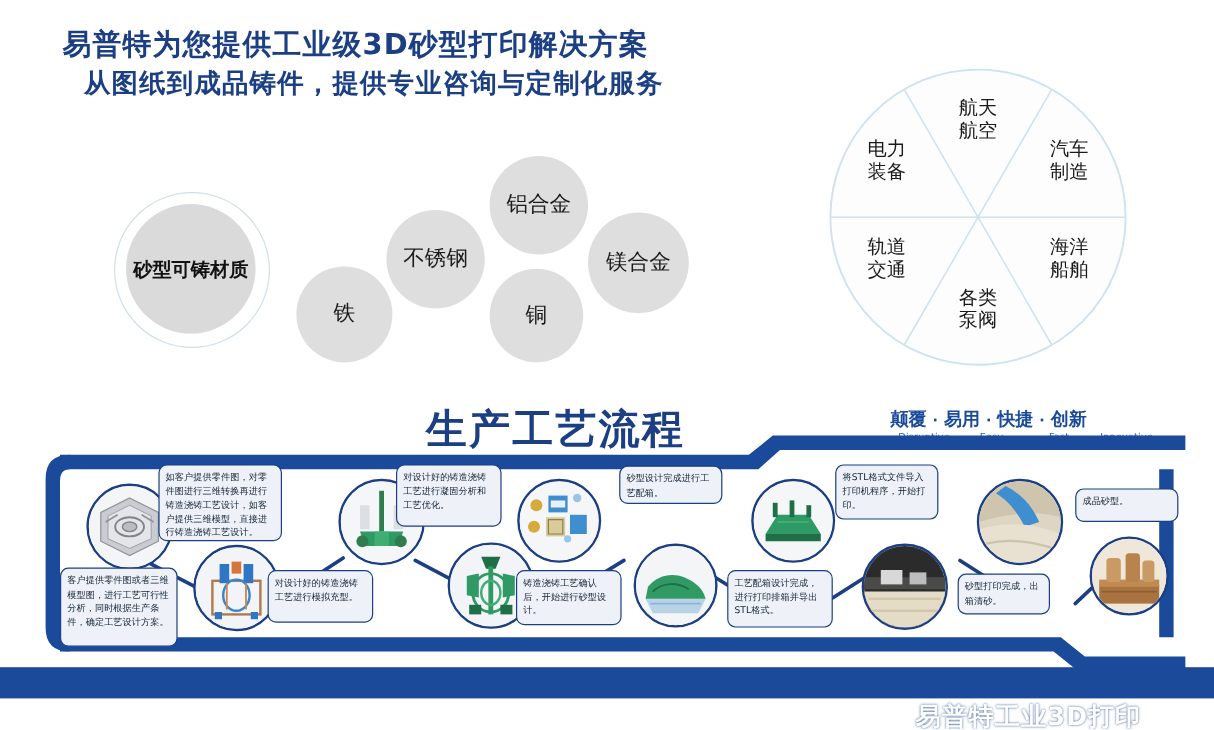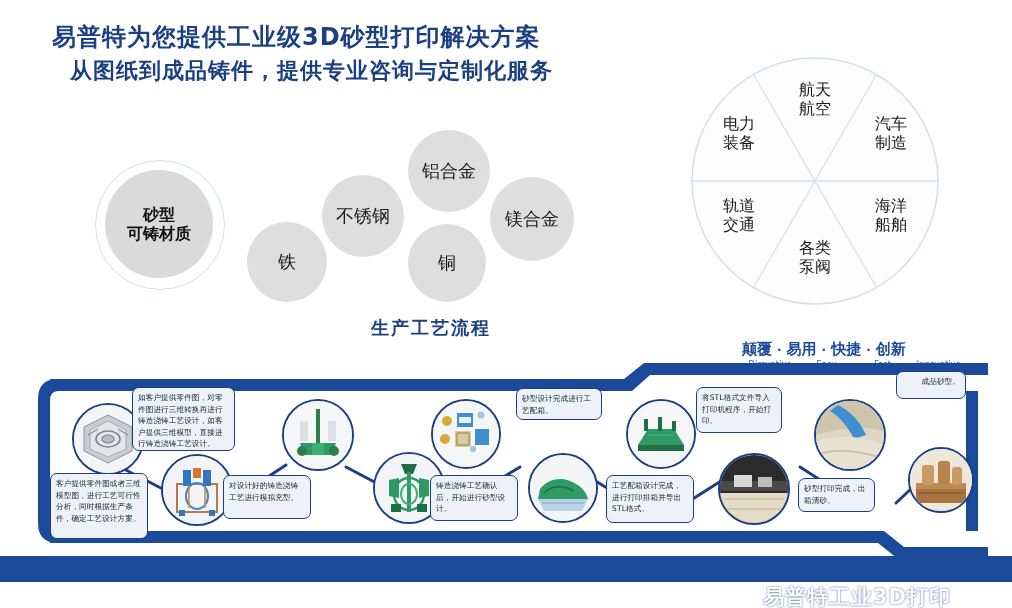--- a/index.html
+++ b/index.html
@@ -49,24 +49,23 @@
     color:#1a1a1a;white-space:nowrap;
   }
   .wheel .hub{
     position:absolute;left:75px;top:75px;width:100px;height:100px;border-radius:50%;
     background:#dcdcdc;display:flex;align-items:center;justify-content:center;
     text-align:center;font-weight:bold;font-size:19px;line-height:23px;color:#111;
   }
 
   
   .sec-title{
-    position:absolute;left:355px;top:316px;
-    font-size:18px;font-weight:bold;color:#1b3f82;letter-spacing:2px;
+    position:absolute;left:355px;top:335px;
+    font-size:34px;font-weight:bold;color:#1b3f82;letter-spacing:2px;
     text-shadow:0 1px 0 rgba(255,255,255,.6);
-    margin-left:16px;
   }
   .slogan{position:absolute;left:742px;top:340px;width:225px;}
   .slogan .cn{
     display:flex;align-items:baseline;gap:4px;
     font-size:15px;font-weight:bold;color:#1b4a9b;
   }
   .slogan .cn .dot{color:#1b4a9b;font-size:12px;padding:0 1px;}
   .slogan .en{
     display:flex;justify-content:space-between;
     font-size:8px;color:#2a5cab;margin-top:1px;letter-spacing:.2px;
@@ -105,21 +104,21 @@
 
 <div id="stage">
 
   <div class="hdr">
     <div class="l1">易普特为您提供工业级3D砂型打印解决方案</div>
     <div class="l2">从图纸到成品铸件，提供专业咨询与定制化服务</div>
   </div>
 
   <div class="mat-zone">
     <div class="core-ring" style="left:0px;top:30px;width:128px;height:128px;"></div>
-    <div class="bubble core" style="left:10px;top:40px;width:108px;height:108px;flex-direction:column;">
+    <div class="bubble core" style="left:10px;top:40px;width:108px;height:108px;flex-direction:row;">
       <span>砂型</span>
       <span>可铸材质</span>
     </div>
 
     <div class="bubble" style="left:152px;top:92px;width:80px;height:80px;font-size:18px;">
       <span>铁</span>
     </div>
     <div class="bubble" style="left:227px;top:45px;width:82px;height:82px;font-size:18px;">
       <span>不锈钢</span>
     </div>
@@ -267,20 +266,21 @@
         <path d="M26,10 L42,10 L38,20 L30,20 Z" fill="#1f6e46"></path>
         <rect x="32" y="18" width="4" height="40" fill="#2f9a63"></rect>
         <path d="M14,26 L24,24 L24,44 L14,42 Z" fill="#2f9a63"></path>
         <path d="M54,26 L44,24 L44,44 L54,42 Z" fill="#2f9a63"></path>
         <ellipse cx="34" cy="40" rx="15" ry="16" fill="none" stroke="#2f9a63" stroke-width="2.4"></ellipse>
         <ellipse cx="34" cy="40" rx="8" ry="10" fill="none" stroke="#3fae72" stroke-width="2"></ellipse>
         <rect x="16" y="50" width="10" height="8" fill="#1f6e46"></rect>
         <rect x="42" y="50" width="10" height="8" fill="#1f6e46"></rect>
       </svg>
     </div>
+    <div class="box" style="left:302px;top:32px;width:88px;height:52px;">对设计好的铸造浇铸工艺进行凝固分析和工艺优化。</div>
 
     <div class="node" style="left:403px;top:44px;width:66px;height:66px;">
       <svg class="art" viewBox="0 0 66 66">
         <rect width="66" height="66" fill="#f5f6f8"></rect>
         <rect x="24" y="12" width="16" height="14" fill="#3f8ed0"></rect>
         <path d="M26,16 L38,16 L38,22 L26,22 Z" fill="#e8f0fa"></path>
         <rect x="22" y="30" width="16" height="16" fill="#d9cc9a"></rect>
         <path d="M24,32 h12 v12 h-12 Z" fill="none" stroke="#8e7f4e" stroke-width="1"></path>
         <rect x="42" y="28" width="14" height="16" fill="#3f8ed0"></rect>
         <circle cx="14" cy="20" r="5" fill="#d6ab3a"></circle>
@@ -343,21 +343,21 @@
       <svg class="art" viewBox="0 0 62 62">
         <rect width="62" height="62" fill="#efe8da"></rect>
         <rect x="6" y="38" width="50" height="16" fill="#a9733f"></rect>
         <rect x="6" y="34" width="50" height="6" fill="#c08b52"></rect>
         <rect x="12" y="16" width="12" height="20" rx="3" fill="#c99a63"></rect>
         <rect x="28" y="12" width="12" height="24" rx="3" fill="#b8834d"></rect>
         <rect x="42" y="18" width="10" height="18" rx="3" fill="#c99a63"></rect>
         <path d="M8,44 L54,44" stroke="#8b5e32" stroke-width="1.6"></path>
       </svg>
     </div>
-    <div class="box" style="left:868px;top:16px;width:70px;height:28px;text-align:right;">成品砂型。</div>
+    <div class="box" style="left:868px;top:52px;width:86px;height:28px;">成品砂型。</div>
 
   </div>
 
   <div class="footer"></div>
   <div class="brand">
     <svg class="wc" viewBox="0 0 34 26">
       <ellipse cx="13" cy="11" rx="11" ry="9" fill="none" stroke="#ffffff" stroke-width="1.4"></ellipse>
       <path d="M7,18 L4,23 L10,19" fill="none" stroke="#ffffff" stroke-width="1.4"></path>
       <circle cx="9.5" cy="9" r="1.4" fill="#ffffff"></circle>
       <circle cx="16.5" cy="9" r="1.4" fill="#ffffff"></circle>

